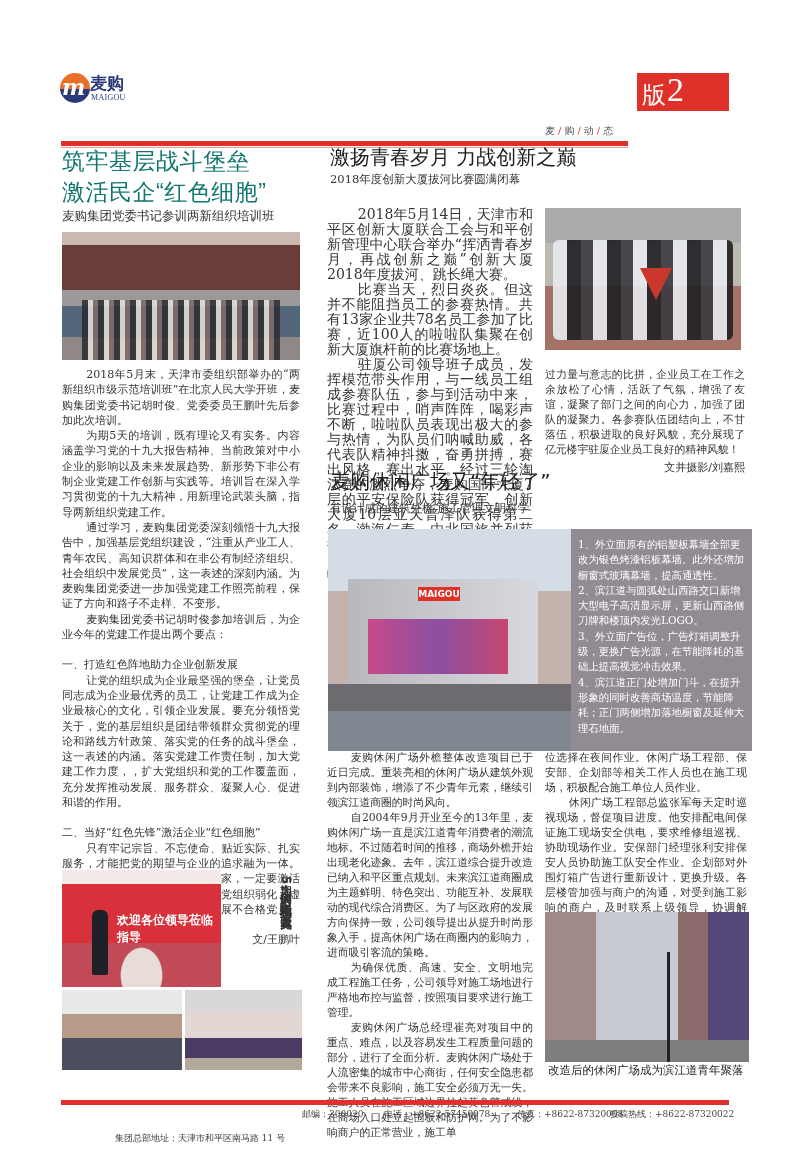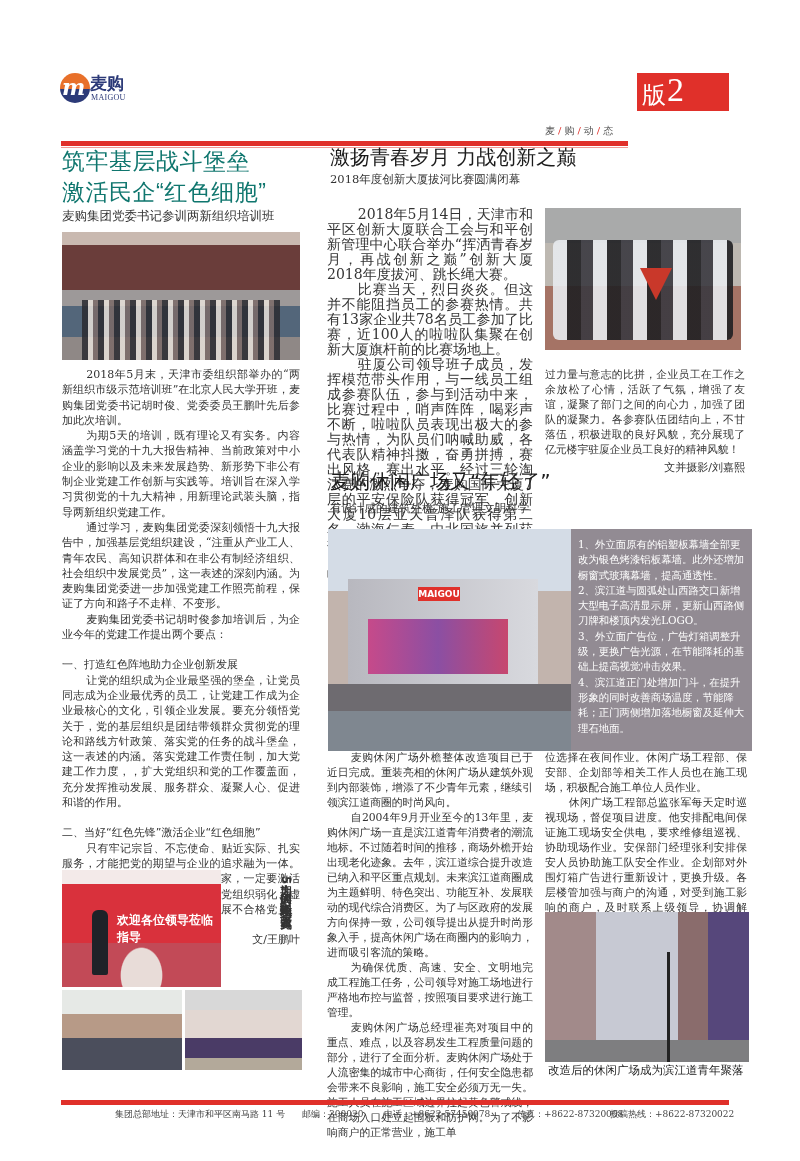--- a/index.html
+++ b/index.html
@@ -180,17 +180,17 @@
   <div class="byline" style="margin-top:3px;">文/吴亚辉</div>
 </div>
 
 <div class="abs photo street-photo">
   <div class="ground"></div>
   <div class="pole"></div>
 </div>
 <div class="abs street-caption">改造后的休闲广场成为滨江道青年聚落</div>
 
 <div class="abs footer-rule"></div>
-<div class="abs footer-text" style="left:115px;">集团总部地址：天津市和平区南马路 11 号</div>
+<div class="abs footer-text" style="left:115px;margin-top:24px;">集团总部地址：天津市和平区南马路 11 号</div>
 <div class="abs footer-text" style="left:302px;">邮编：300020</div>
 <div class="abs footer-text" style="left:384px;">电话：+8622-57450078</div>
 <div class="abs footer-text" style="left:496px;margin-left:21px;">传真：+8622-87320008</div>
 <div class="abs footer-text" style="left:610px;">投稿热线：+8622-87320022</div>
 
 </body></html>

